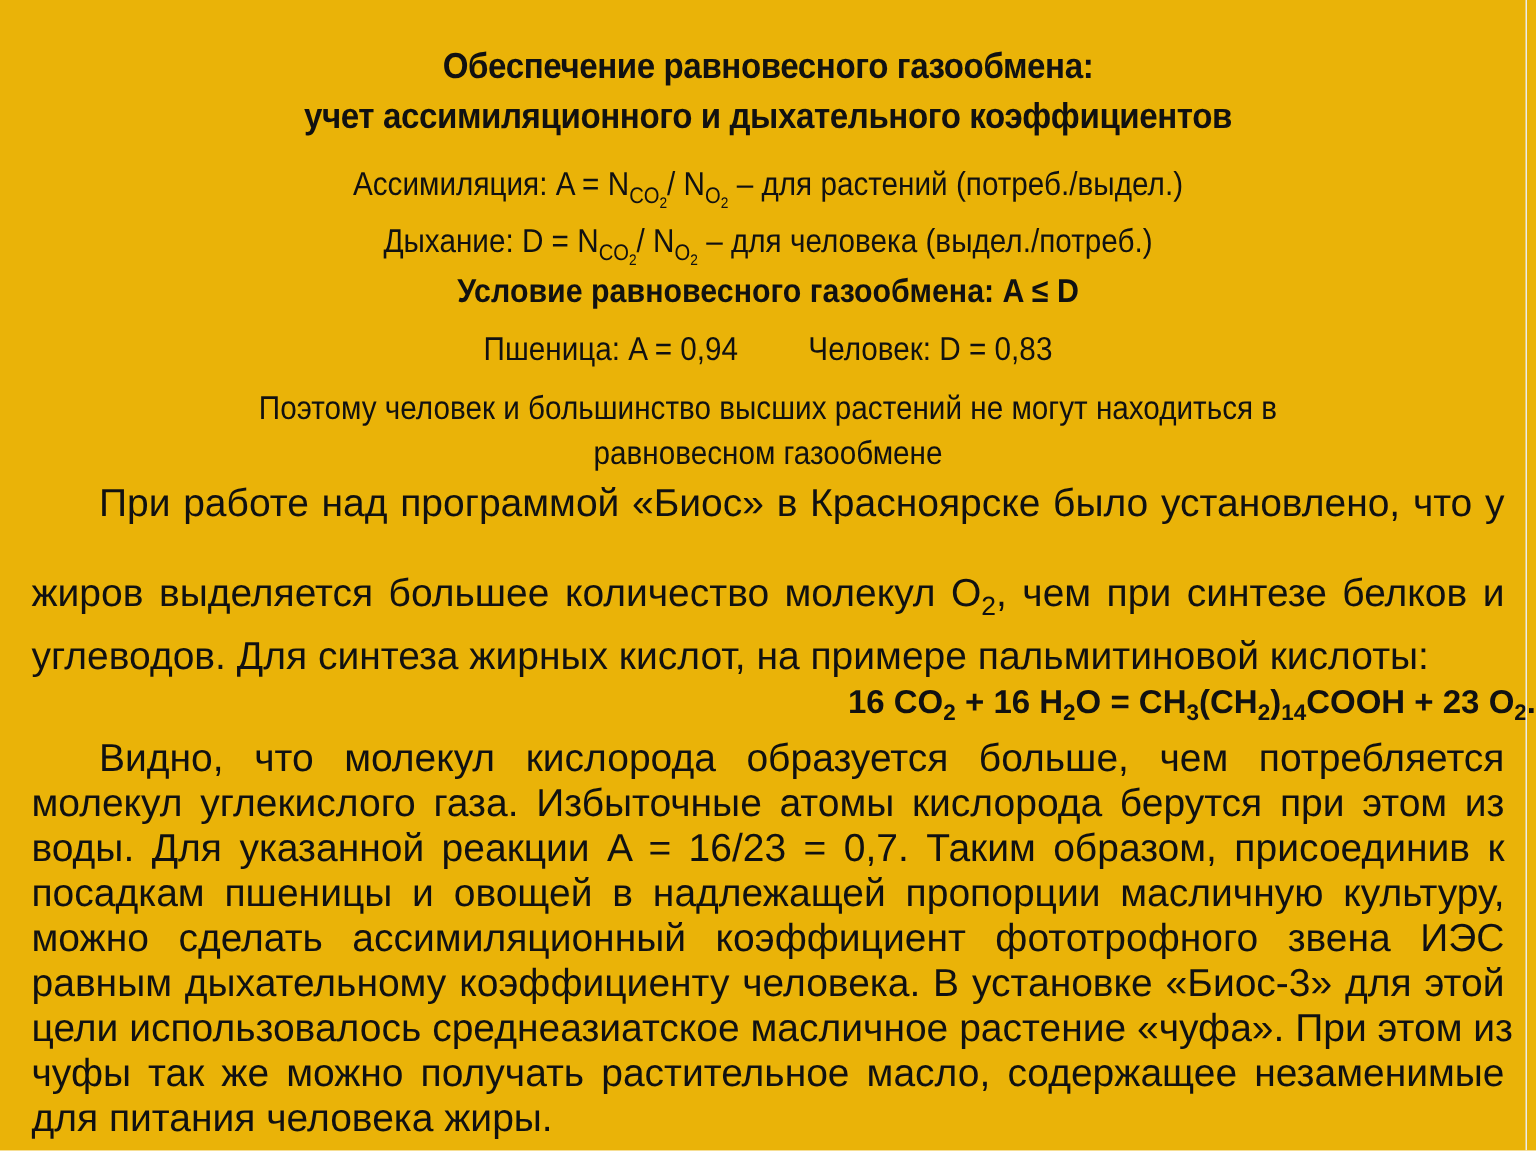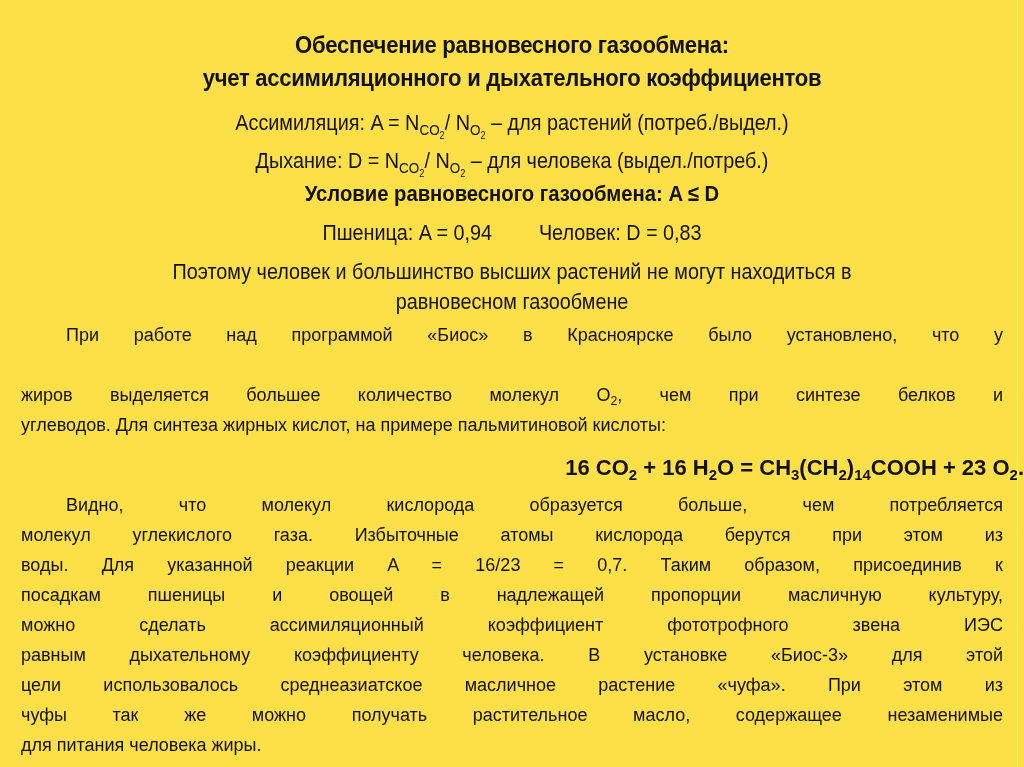--- a/index.html
+++ b/index.html
@@ -12,21 +12,21 @@
     height: 767px;
     overflow: hidden;
     position: relative;
     font-family: "Liberation Sans", "DejaVu Sans", sans-serif;
     color: #111111;
   }
   .slide {
     position: absolute;
     left: 0; top: 0;
     width: 1024px; height: 767px;
-    background: #fde047;
+    background: #eab308;
   }
   .right-edge {
     position: absolute;
     left: 1017px; top: 0;
     width: 1px; height: 767px;
     background: #ececec;
   }
   .center-line {
     position: absolute;
     left: 0;
@@ -64,21 +64,21 @@
   }
   sub {
     font-size: 0.68em;
     vertical-align: -0.35em;
     line-height: 0;
   }
   .body-line {
     position: absolute;
     left: 21px;
     width: 982px;
-    font-size: 18px;
+    font-size: 26px;
     white-space: nowrap;
     text-align: justify;
     text-align-last: justify;
     line-height: 26px;
     height: 26px;
     overflow: visible;
   }
   .body-line.last {
     text-align-last: left;
   }
@@ -107,21 +107,21 @@
 
   <div class="center-line values" style="top:220px;">
     <span>Пшеница: A =  0,94</span><span class="gap"></span><span>Человек: D = 0,83</span>
   </div>
 
   <div class="center-line conclusion" style="top:259px;">Поэтому человек и большинство высших растений не могут находиться в</div>
   <div class="center-line conclusion" style="top:289px;">равновесном газообмене</div>
 
   <div class="body-line indent" style="top: 322px; white-space: nowrap;">При работе над программой «Биос» в Красноярске было установлено, что у</div>
   <div class="body-line" style="top: 382px; white-space: nowrap;"><span>жиров выделяется большее количество молекул O</span><sub>2</sub><span>, чем при синтезе белков и</span></div>
-  <div class="body-line last" style="top: 412px; white-space: nowrap;">углеводов. Для синтеза жирных кислот, на примере пальмитиновой кислоты:</div>
+  <div class="body-line last" style="top: 424px; white-space: nowrap;">углеводов. Для синтеза жирных кислот, на примере пальмитиновой кислоты:</div>
 
   <div class="center-line equation" style="top:455px;text-align:right;">
     <span>16 CO</span><sub>2</sub><span> + 16 H</span><sub>2</sub><span>O = CH</span><sub>3</sub><span>(CH</span><sub>2</sub><span>)</span><sub>14</sub><span>COOH + 23 O</span><sub>2</sub><span>.</span>
   </div>
 
   <div class="body-line indent" style="top: 492px; white-space: nowrap;">Видно, что молекул кислорода образуется больше, чем потребляется</div>
   <div class="body-line" style="top: 522px; white-space: nowrap;">молекул углекислого газа. Избыточные атомы кислорода берутся при этом из</div>
   <div class="body-line" style="top: 552px; white-space: nowrap;">воды. Для указанной реакции A = 16/23 = 0,7. Таким образом, присоединив к</div>
   <div class="body-line" style="top: 582px; white-space: nowrap;">посадкам пшеницы и овощей в надлежащей пропорции масличную культуру,</div>
   <div class="body-line" style="top: 612px; white-space: nowrap;">можно сделать ассимиляционный коэффициент фототрофного звена ИЭС</div>

